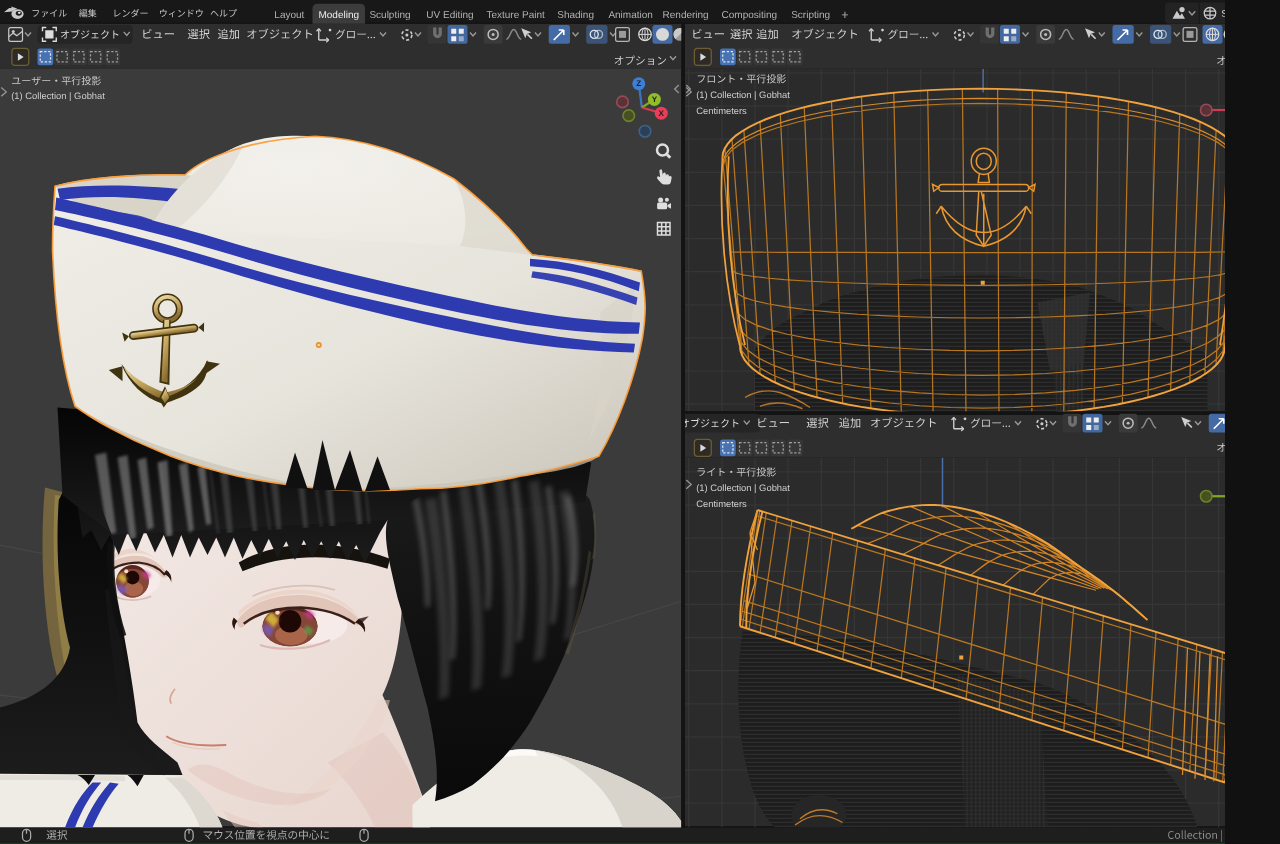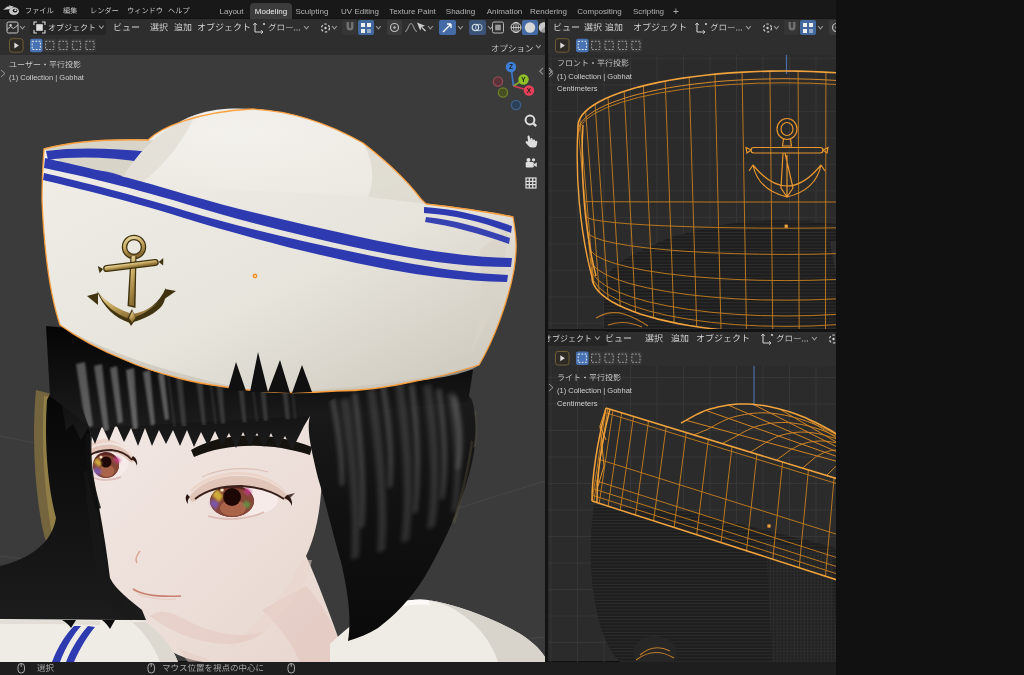--- a/index.html
+++ b/index.html
@@ -1,14 +1,14 @@
 <!DOCTYPE html>
 <html><head><meta charset="utf-8"><style>
 html,body{margin:0;padding:0;background:#111;}
-#app{position:relative;width:836px;height:675px;overflow:hidden;background:#22c55e;
+#app{position:relative;width:980px;height:675px;overflow:hidden;background:#22c55e;
  font-family:"Liberation Sans",sans-serif;}
 #app svg{display:block}
 .abs{position:absolute}
 </style></head><body>
 <div id="app">
 <svg class="abs" width="1024" height="675" viewBox="0 0 1024 675" style="left:0;top:0">
       <rect x="0" y="0" width="1024" height="675" fill="#181818"></rect>
       <rect x="0" y="19" width="1024" height="36" fill="#2e2e2e"></rect>
       <rect x="0" y="55" width="545" height="607" fill="#3b3b3b"></rect>
       <rect x="548" y="55" width="476" height="274" fill="#2b2b2b"></rect>

